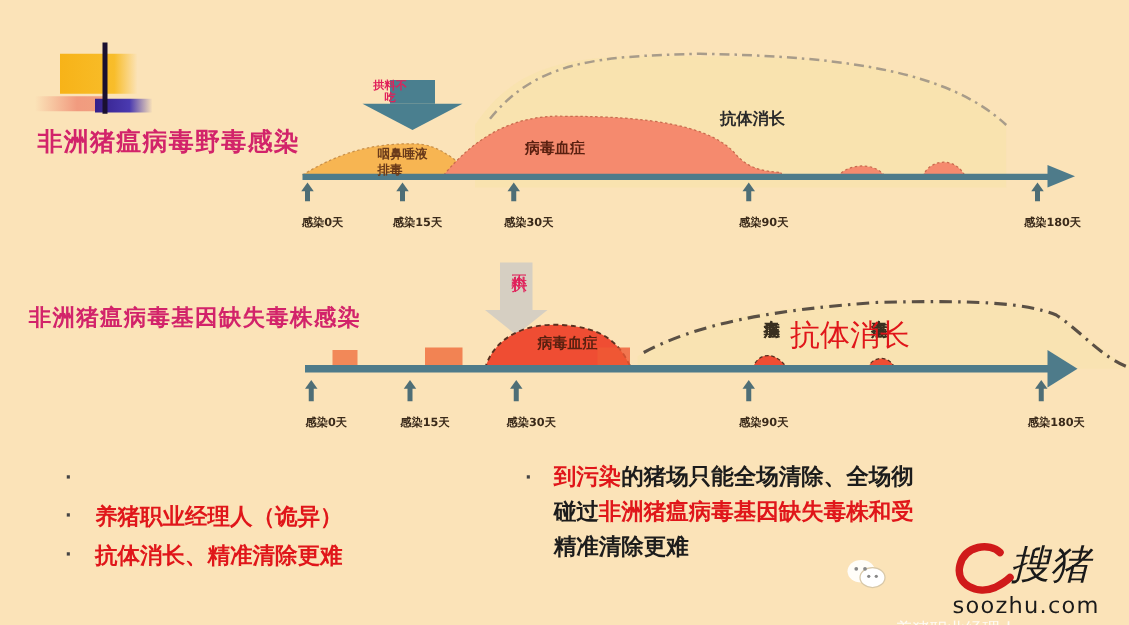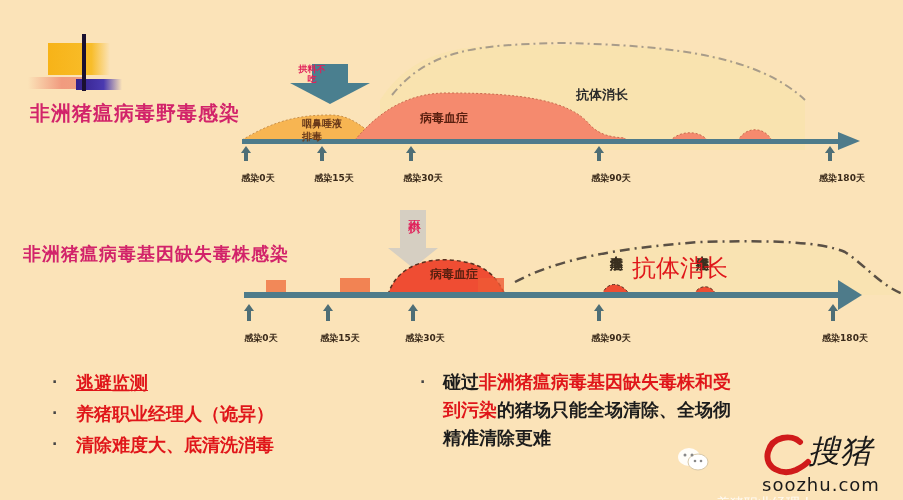--- a/index.html
+++ b/index.html
@@ -128,36 +128,35 @@
 
 <div class="abs tick-label" style="left:249px; top:332px;">感染0天</div>
 <div class="abs tick-label" style="left:328px; top:332px;">感染15天</div>
 <div class="abs tick-label" style="left:413px; top:332px;">感染30天</div>
 <div class="abs tick-label" style="left:599px; top:332px;">感染90天</div>
 <div class="abs tick-label" style="left:833px; top:332px;">感染180天</div>
 
 <div class="abs bullets" style="left:52px; top:367px;">
   <div class="bullet-row">
     <span class="bullet-dot">·</span>
-    <span class="red" style="text-decoration:underline;">逃避监测</span>
   </div>
   <div class="bullet-row">
     <span class="bullet-dot">·</span>
     <span class="red">养猪职业经理人（诡异）</span>
   </div>
   <div class="bullet-row">
     <span class="bullet-dot">·</span>
-    <span class="red">清除难度大、底清洗消毒</span>
+    <span class="red">抗体消长、精准清除更难</span>
   </div>
 </div>
 
 <div class="abs" style="left:420px; top:374px; color:#444; font-size:14px; font-weight:bold;">·</div>
 <div class="abs right-text" style="left:443px; top:368px; width:400px;">
+  <div><span class="red">到污染</span><span class="dark">的猪场只能全场清除、全场彻</span></div>
   <div><span class="dark">碰过</span><span class="red">非洲猪瘟病毒基因缺失毒株和受</span></div>
-  <div><span class="red">到污染</span><span class="dark">的猪场只能全场清除、全场彻</span></div>
   <div><span class="dark">精准清除更难</span></div>
 </div>
 
 <svg class="abs" style="left:676px; top:445px;" width="34" height="28">
   <ellipse cx="13" cy="12" rx="11" ry="9" fill="#ffffff" opacity="0.9"></ellipse>
   <ellipse cx="22" cy="17" rx="10" ry="8" fill="#ffffff" stroke="#d8c8a8" stroke-width="1"></ellipse>
   <circle cx="9" cy="10" r="1.5" fill="#888"></circle>
     <circle cx="16" cy="10" r="1.5" fill="#888"></circle>
   <circle cx="19" cy="16" r="1.3" fill="#888"></circle>
     <circle cx="25" cy="16" r="1.3" fill="#888"></circle>

